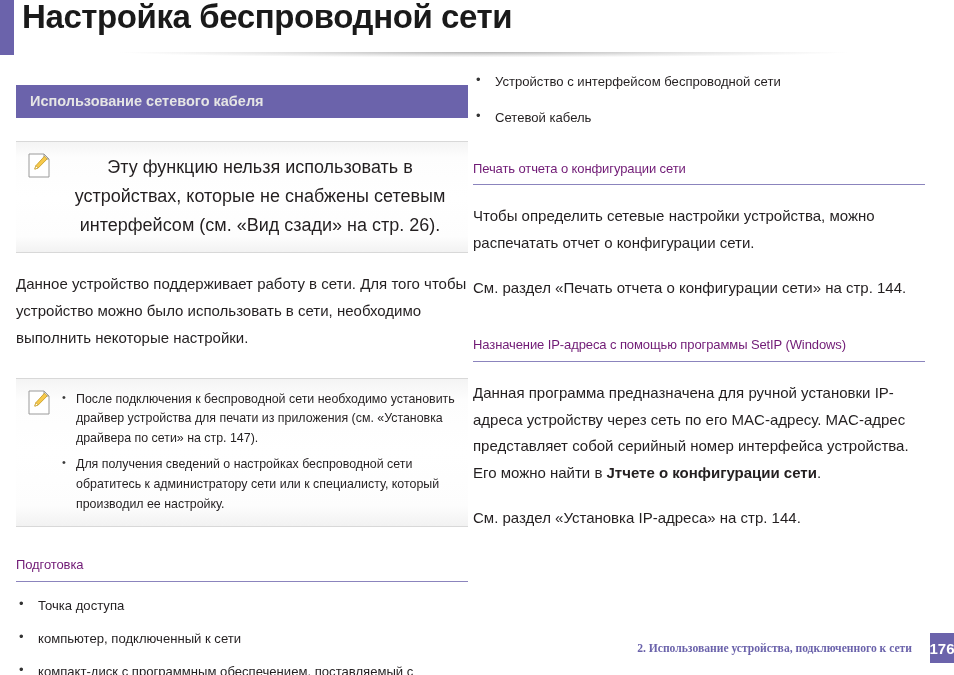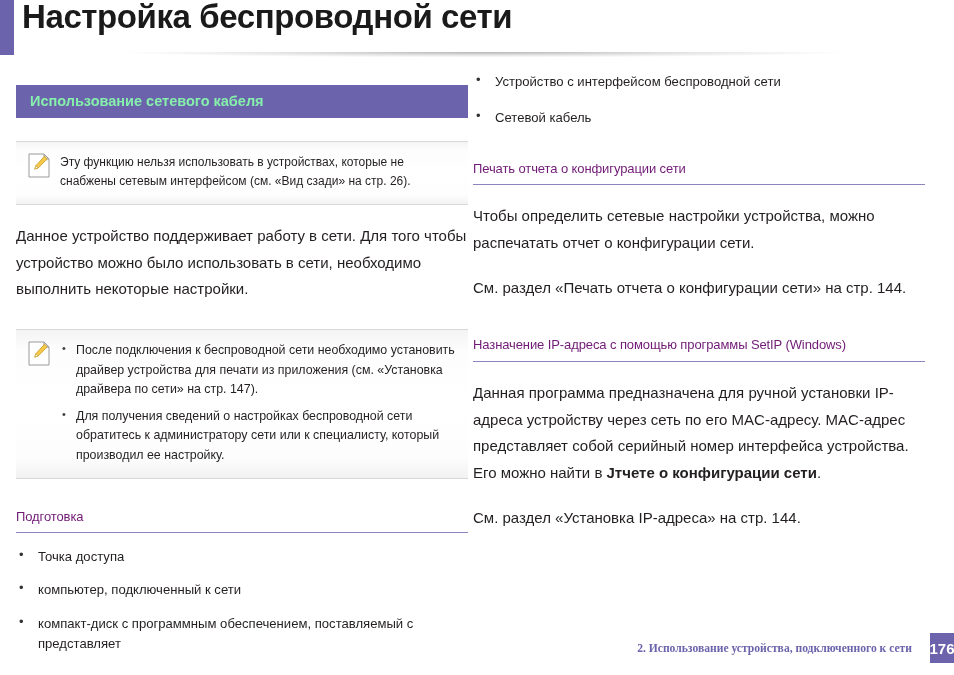--- a/index.html
+++ b/index.html
@@ -63,43 +63,44 @@
     position: absolute;
     top: 0;
     width: 452px;
   }
   .col-left  { left: 16px; }
   .col-right { left: 473px; }
 
   
   .section-bar {
     background: #6b63ab;
-    color: #86efac;
+    color: #e5e5e5;
     font-size: 14.5px;
     font-weight: bold;
     padding: 8px 0 9px 14px;
     width: 438px;
     margin: 19px 0 0 0;
     box-sizing: content-box;
   }
 
   
   .note {
     position: relative;
     margin-top: 23px;
     padding: 11px 8px 12px 44px;
     border-top: 1px solid #d8d8d8;
     border-bottom: 1px solid #d8d8d8;
     background: linear-gradient(to bottom,
         #f4f4f4 0%, #fdfdfd 14%, #ffffff 50%, #fdfdfd 86%, #f2f2f2 100%);
   }
   .note-body {
-    font-size: 12px;
+    font-size: 18px;
     line-height: 1.62;
     color: #231f20;
+    text-align: center;
   }
   .note-list {
     list-style: none;
     margin: 0;
     padding: 0;
   }
   .note-list li {
     position: relative;
     padding-left: 16px;
     margin-bottom: 7px;

